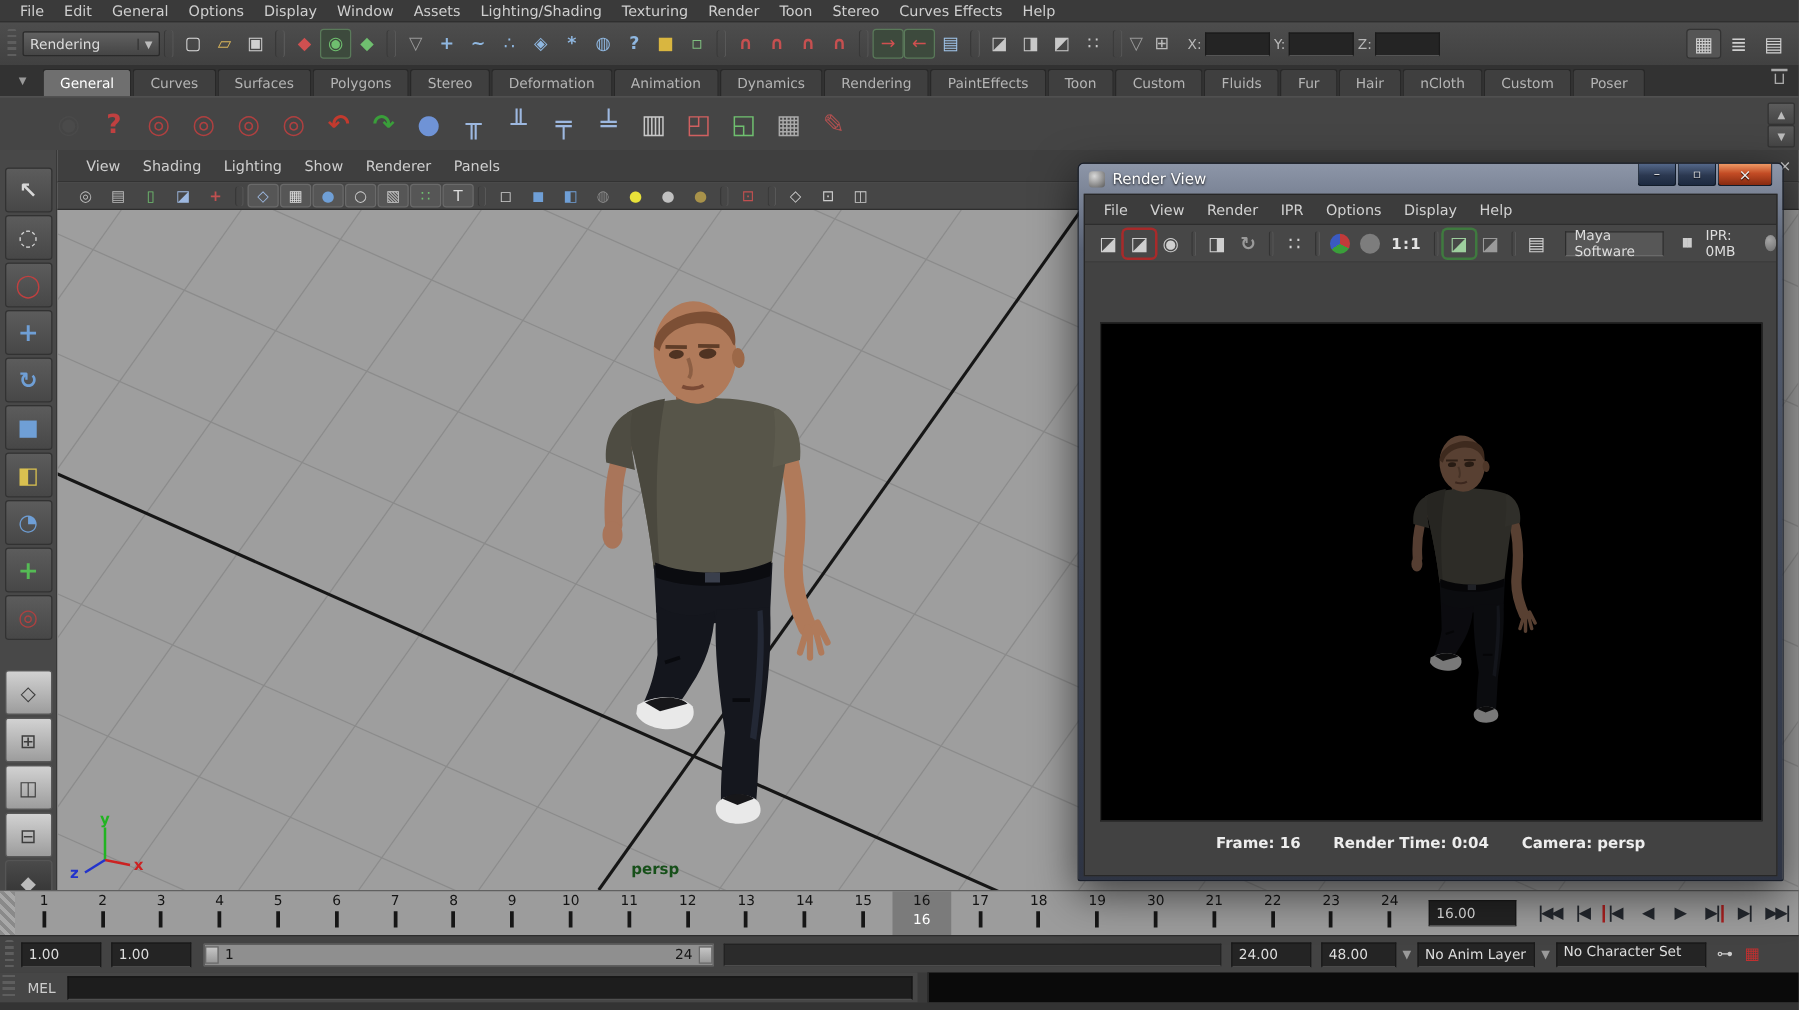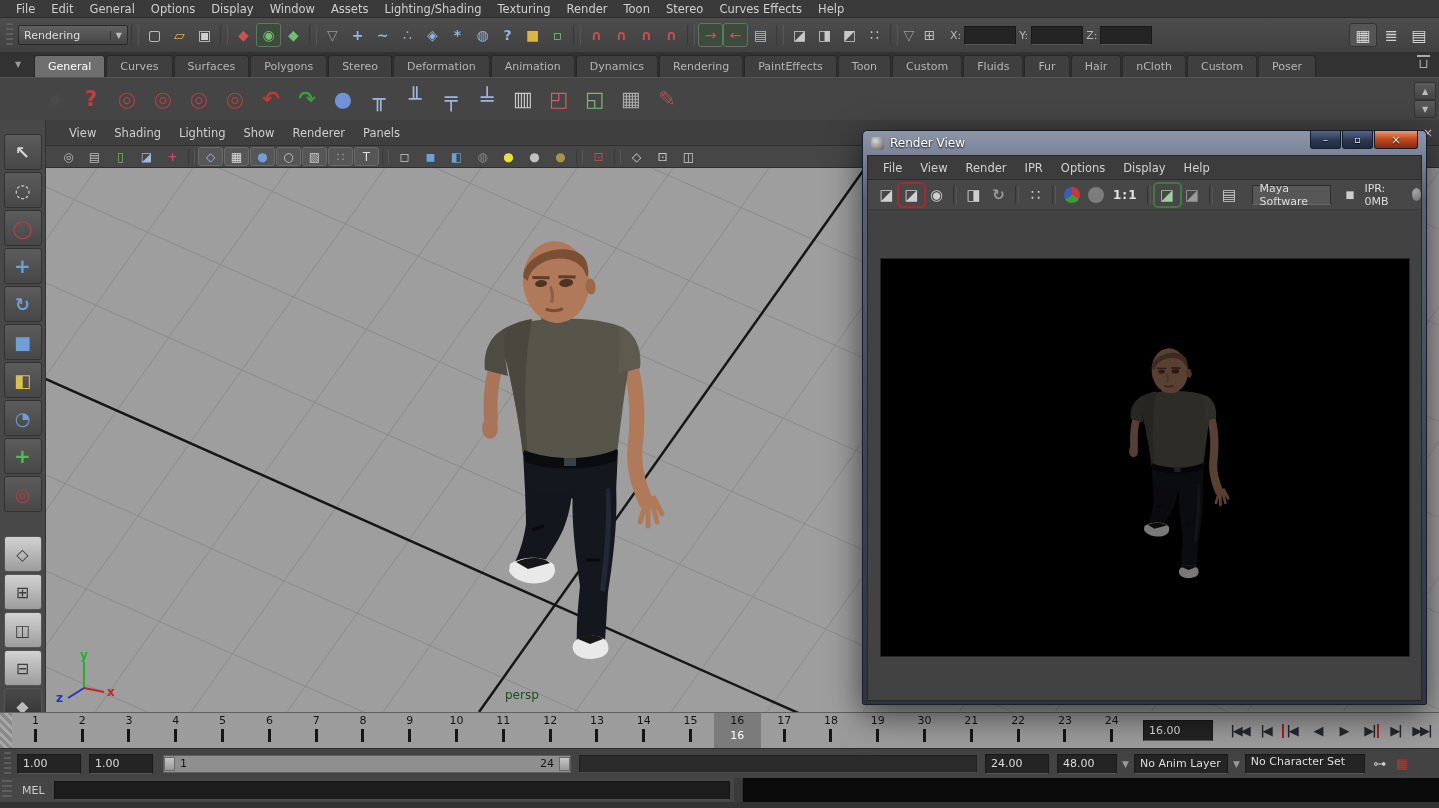--- a/index.html
+++ b/index.html
@@ -56,21 +56,21 @@
   .vp-menubar{position:absolute;left:0;top:0;width:100%;height:26px;background:#3f3f3f;border-bottom:1px solid #303030;
               display:flex;align-items:center;padding-left:14px;box-sizing:border-box}
   .vp-menubar .mi{color:#cfcfcf;font-size:11.5px;padding:0 9px}
   .vp-close{margin-left:auto;margin-right:6px;color:#ccc;font-size:12px}
   .vp-toolbar{position:absolute;left:0;top:26px;width:100%;height:22px;background:#464646;border-bottom:1px solid #2e2e2e;
               display:flex;align-items:center;padding-left:10px;box-sizing:border-box}
   .vp-toolbar .icon{width:21px;height:19px;font-size:12px}
   .vp-canvas{position:absolute;left:0;top:48px;width:1393px;height:544px;background:#9e9e9e;overflow:hidden}
   #grid-svg{position:absolute;left:0;top:0}
   .vp-char{position:absolute;left:394px;top:62px}
-  .persp-label{position:absolute;left:459px;top:520px;color:#17501a;font-weight:normal;font-size:12px}
+  .persp-label{position:absolute;left:459px;top:520px;color:#17501a;font-weight:bold;font-size:12px}
   .axis-ind{position:absolute;left:10px;top:480px}
   
   .rv{left:862px;top:130px;width:565px;height:575px;z-index:10;
       background:linear-gradient(#8d96a8 0%,#596274 12%,#3a4254 60%,#2e3443 100%);
       border:1px solid #191e29;border-radius:5px 5px 2px 2px;box-shadow:0 10px 34px rgba(0,0,0,.6);
       padding:0 4px 4px;box-sizing:border-box}
   .rv-titlebar{height:24px;display:flex;align-items:center;color:#fff;font-size:12px;
                text-shadow:0 1px 2px #000;padding-left:4px;gap:6px}
   .rv-title-icon{width:13px;height:13px;border-radius:3px;background:radial-gradient(circle at 35% 30%,#d8d8d8,#5a5a5a)}
   .winbtns{position:absolute;top:0;right:8px;display:flex;gap:1px}
@@ -561,20 +561,25 @@
       <span class="pause" data-name="pause-ipr-icon">▮▮</span>
       <span class="ipr-mem" data-name="ipr-memory-label">IPR: 0MB</span>
       <span class="ipr-circle" data-name="ipr-region-icon"></span>
     </div>
     <div class="rv-image" data-name="rendered-image">
       <svg class="rv-char" data-name="rendered-character" width="143" height="237" viewBox="0 0 260 430">
         <use href="#char-symbol" width="260" height="430"></use>
       </svg>
     </div>
     <div class="rv-status" data-name="render-status">
+      <div>
+        <span data-name="render-frame-label">Frame: 16</span>
+        <span data-name="render-time-label">Render Time: 0:04</span>
+        <span data-name="render-camera-label">Camera: persp</span>
+      </div>
     </div>
   </div>
 </div>
 
 <div class="abs timeslider" data-name="time-slider">
   <div class="ts-grip" data-name="time-slider-grip"></div>
   <div class="frames" data-name="frame-strip">
 
       <div class="frame-cell" data-name="timeline-frame" data-current="false">
         <span class="fnum" data-name="frame-number">1</span>

